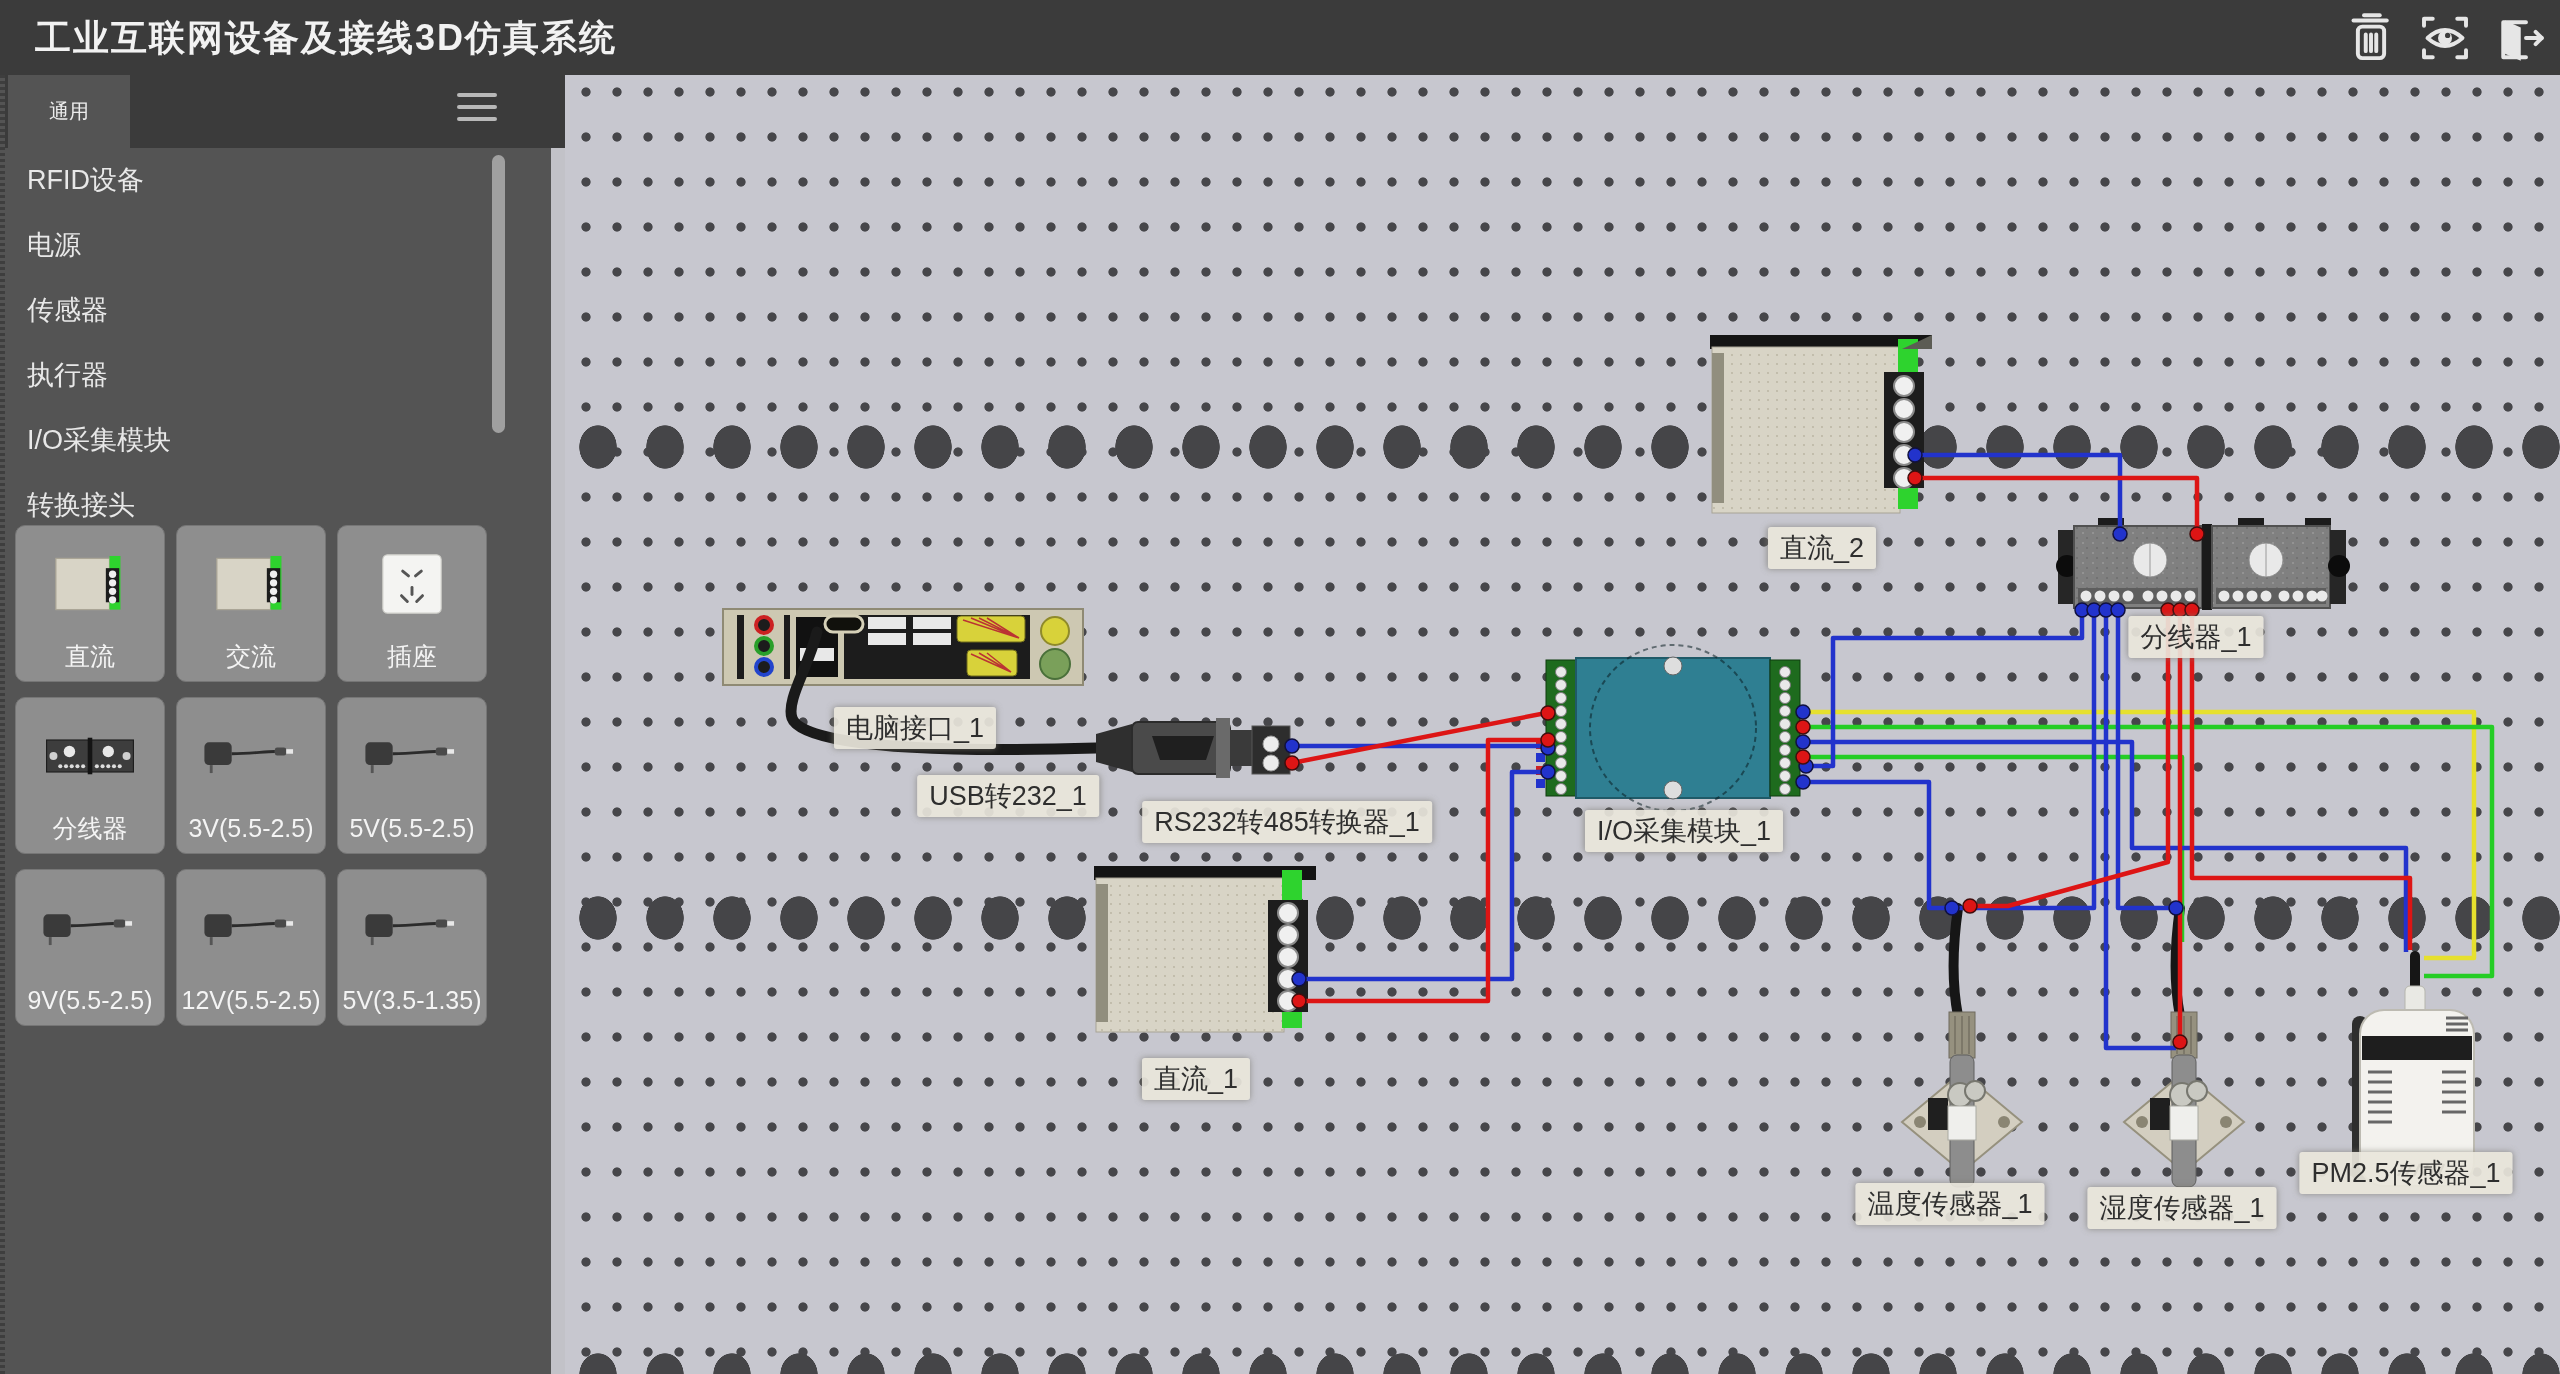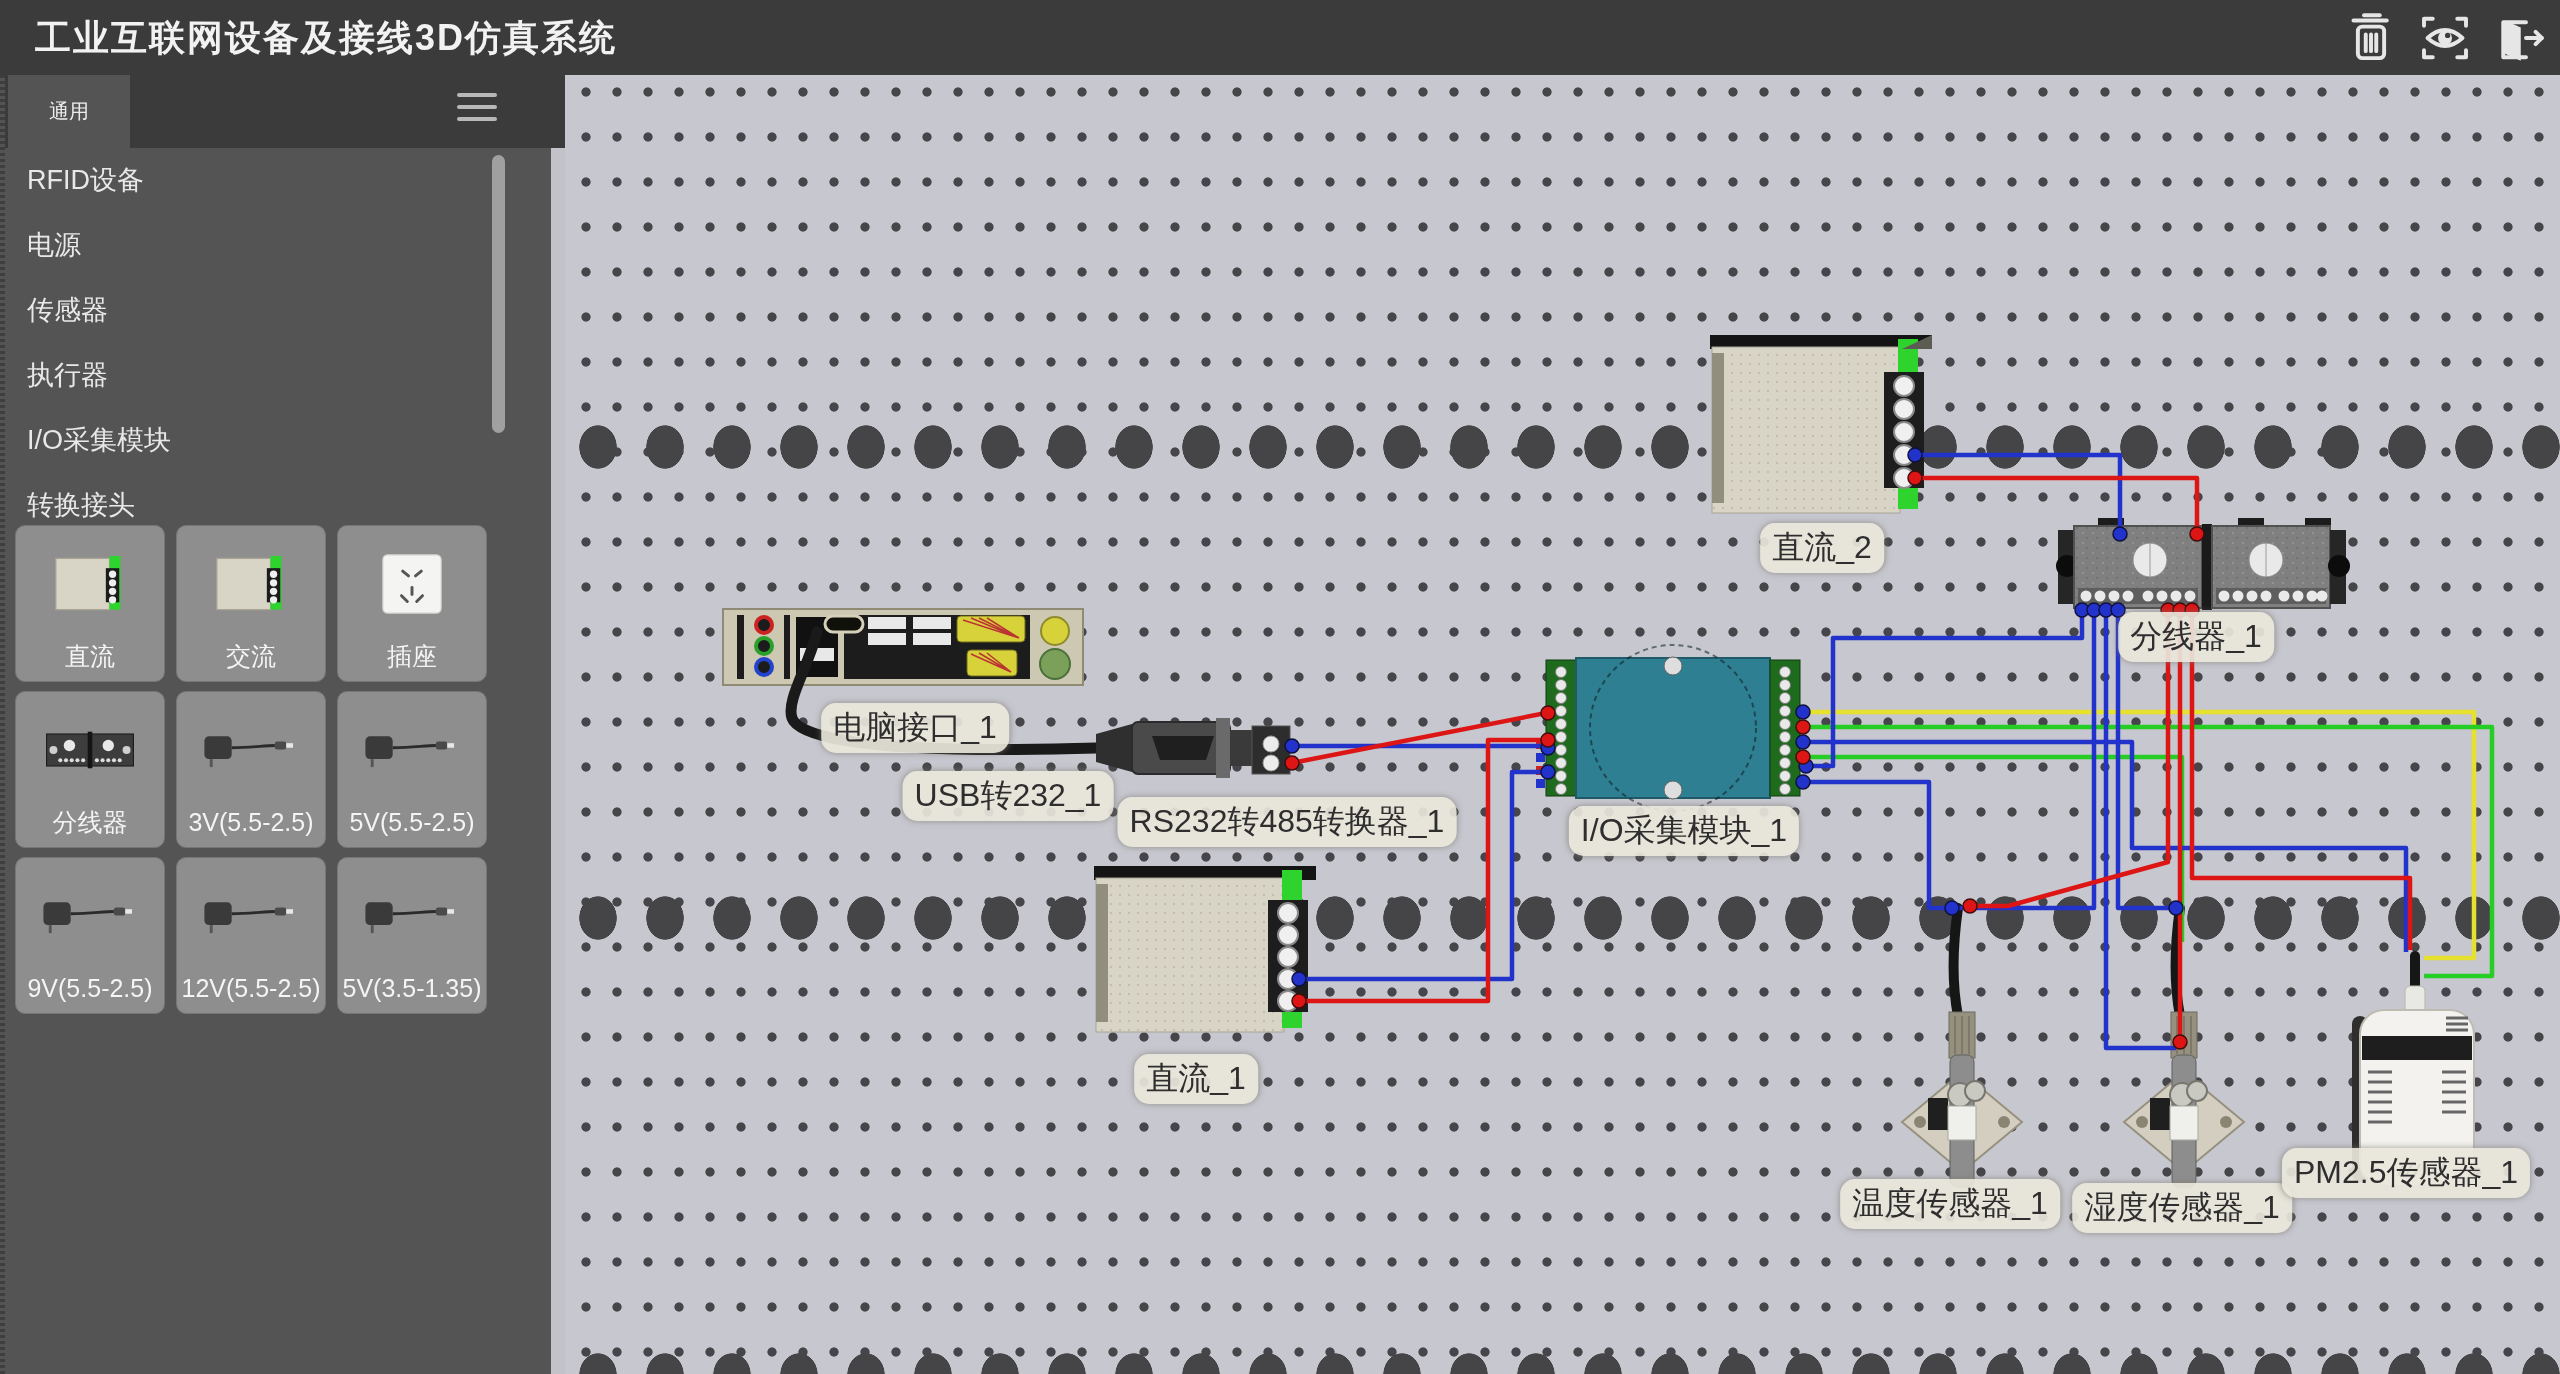--- a/index.html
+++ b/index.html
@@ -24,38 +24,38 @@
   .hamburger{position:absolute;left:452px;top:12px;width:40px;height:40px;cursor:pointer;
     display:flex;flex-direction:column;justify-content:center;gap:8px;}
   .hamburger span{display:block;height:4px;background:#b8b8b8;border-radius:2px;}
   .menu{position:absolute;left:0;top:73px;width:560px;}
   .menu-item{height:65px;line-height:65px;padding-left:22px;color:#e8e8e8;font-size:27px;cursor:pointer;}
   .menu-scroll{position:absolute;left:487px;top:80px;width:13px;height:278px;background:#aeaeae;
     border-radius:7px;opacity:.85;}
   .right-track{position:absolute;left:546px;top:73px;width:14px;height:1226px;background:#c2c2c8;}
 
   .palette{position:absolute;left:10px;top:450px;width:492px;display:grid;
-    grid-template-columns:repeat(3,150px);grid-auto-rows:157px;gap:9px 11px;}
+    grid-template-columns:repeat(3,150px);grid-auto-rows:157px;gap:15px 11px;}
   .card{background:#8e8e8e;border:1px solid #767676;border-radius:10px;cursor:pointer;
     display:flex;flex-direction:column;align-items:center;justify-content:flex-end;padding-bottom:10px;}
   .card .thumb{flex:1;display:flex;align-items:center;justify-content:center;width:100%;}
   .card .clabel{color:#f4f4f4;font-size:25px;line-height:30px;white-space:nowrap;}
 
   
   .canvas{position:absolute;left:565px;top:75px;width:1995px;height:1299px;background:#c7c7cf;
     background-image:radial-gradient(circle 5px at 5px 5px,#46464a 4.2px,rgba(0,0,0,0) 5px);
     background-size:31px 45px;background-position:16px 12px;}
   .bigdots{position:absolute;left:0;width:1995px;height:46px;
     background-image:radial-gradient(ellipse 19px 22px at 33px 23px,#454548 97%,rgba(0,0,0,0) 100%);
     background-size:67px 46px;background-repeat:repeat-x;}
   .overlay{position:absolute;left:0;top:0;width:2560px;height:1374px;pointer-events:none;}
 
   .device-label{position:absolute;transform:translate(-50%,-50%);white-space:nowrap;
-    background:rgba(233,230,219,0.92);color:#2e2e2e;font-size:32px;padding:3px 12px;
-    border-radius:15px;box-shadow:0 0 6px rgba(120,118,108,0.7);}
+    background:rgba(233,230,219,0.92);color:#2e2e2e;font-size:27px;padding:3px 12px;
+    border-radius:3px;box-shadow:0 0 6px rgba(120,118,108,0.7);}
 </style>
 </head>
 <body>
 
 <div class="topbar">
   <div class="title">工业互联网设备及接线3D仿真系统</div>
   <div class="actions">
     <div class="iconbtn">
       <svg width="56" height="56" viewBox="0 0 64 64">
         <g fill="none" stroke="#e6e6e6" stroke-width="4.5" stroke-linecap="round" stroke-linejoin="round">

